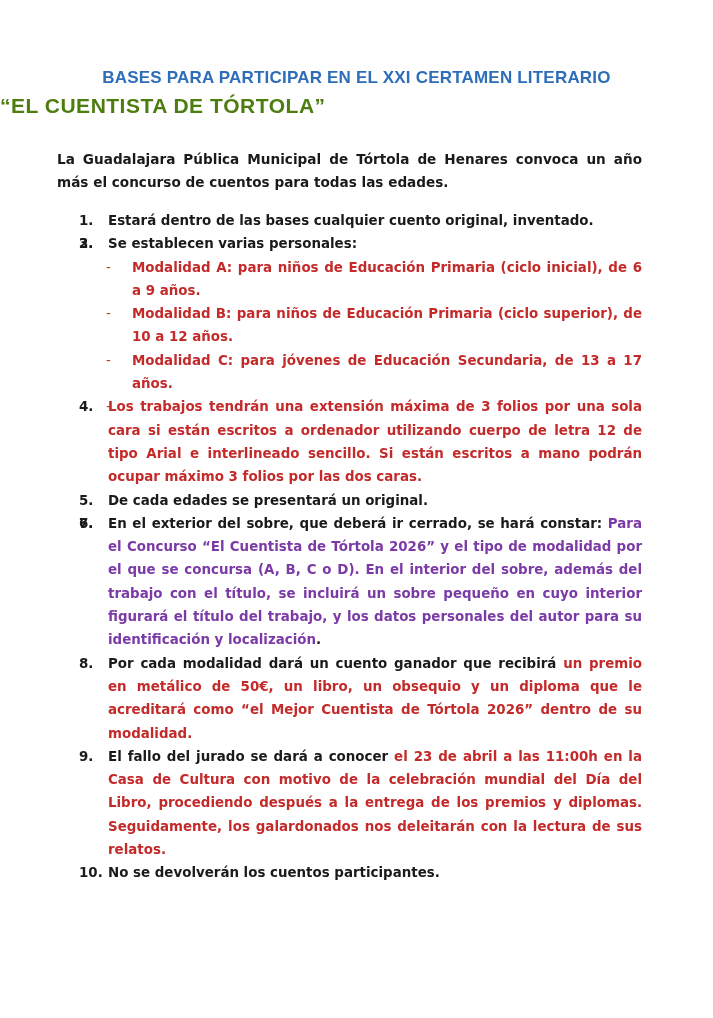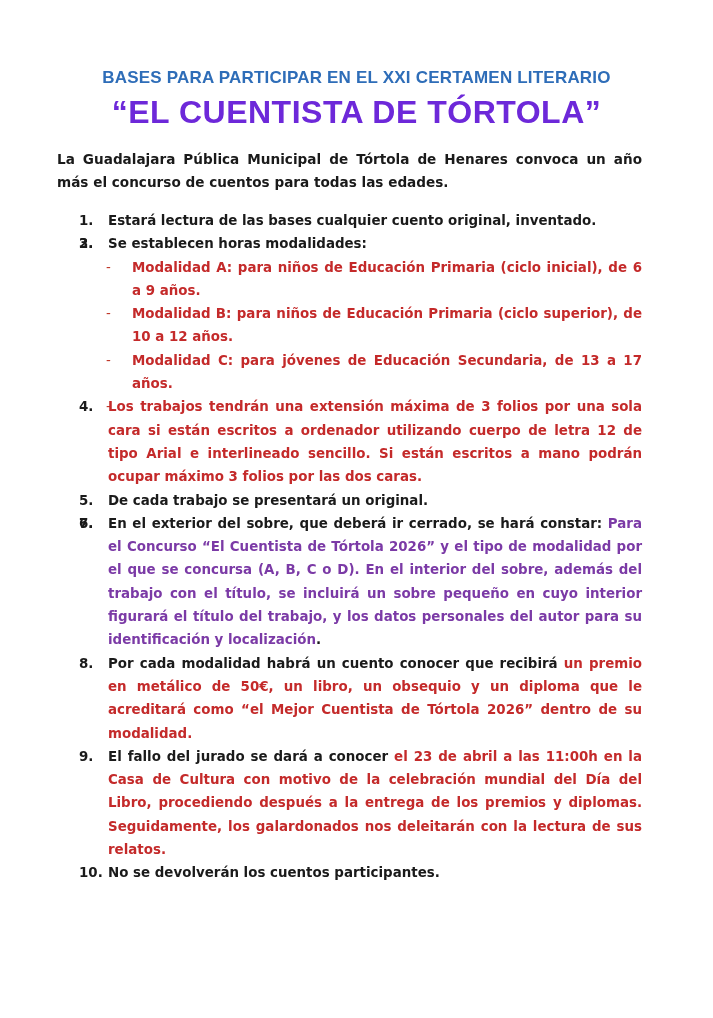--- a/index.html
+++ b/index.html
@@ -1,22 +1,22 @@
 <!DOCTYPE html>
 <html><head>
 <meta charset="utf-8">
 <style>
   html, body { margin: 0; padding: 0; background: #ffffff; }
   body { width: 713px; height: 1018px; overflow: hidden; position: relative;
          font-family: "Liberation Sans", "DejaVu Sans", sans-serif; color: #1a1a1a; }
   .page { position: absolute; left: 0; top: 12px; width: 597px; height: 1018px; }
   .h1 { position: absolute; left: 0; width: 713px; top: 56px; text-align: center;
         color: #2e6db8; font-weight: bold; font-size: 17px; letter-spacing: 0.2px; }
-  .h2 { position: absolute; left: 0; width: 713px; top: 82px; text-align: center;
-        color: #6d28d9; font-weight: bold; font-size: 32px; letter-spacing: 0.5px; }
+  .h2 { position: absolute; left: 0; width: 713px; top: 82px; text-align: left;
+        color: #4d7c0f; font-weight: bold; font-size: 21px; letter-spacing: 0.5px; }
   .intro { position: absolute; left: 57px; width: 585px; top: 136px;
            font-size: 15px; font-weight: bold; line-height: 23px; text-align: justify;
            font-family: "DejaVu Sans", sans-serif; font-size: 13.6px; }
   .list { position: absolute; left: 79px; width: 563px; top: 197px; }
   .item { position: relative; padding-left: 29px; font-weight: bold;
           font-family: "DejaVu Sans", sans-serif; font-size: 13.4px; line-height: 23.3px;
           text-align: justify; }
   .num { position: absolute; left: 0; top: 0; }
   .sub { position: relative; padding-left: 53px; margin-left: -29px; font-weight: bold;
          font-family: "DejaVu Sans", sans-serif; font-size: 13.4px; line-height: 23.3px; text-align: justify; }
@@ -31,28 +31,28 @@
 <body>
 
 <div class="page">
   <div class="h1">BASES PARA PARTICIPAR EN EL XXI CERTAMEN LITERARIO</div>
   <div class="h2">“EL CUENTISTA DE TÓRTOLA”</div>
   <div class="intro">La Guadalajara Pública Municipal de Tórtola de Henares convoca un año más el concurso de cuentos para todas las edades.</div>
 
   <div class="list">
     <div class="item">
       <span class="num">1.</span>
-      <span class="black">Estará lectura de las bases cualquier cuento original, inventado.</span>
+      <span class="black">Estará dentro de las bases cualquier cuento original, inventado.</span>
     </div>
     <div class="item">
       <span class="num">2.</span>
     </div>
     <div class="item">
       <span class="num">3.</span>
-      <span class="black">Se establecen horas modalidades:</span>
+      <span class="black">Se establecen varias personales:</span>
     </div>
     <div class="subitems">
       <div class="sub red">
         <span class="dash">-</span>
         <span>Modalidad A: para niños de Educación Primaria (ciclo inicial), de 6 a 9 años.</span>
       </div>
       <div class="sub red">
         <span class="dash">-</span>
         <span>Modalidad B: para niños de Educación Primaria (ciclo superior), de 10 a 12 años.</span>
       </div>
@@ -63,32 +63,32 @@
       <div class="sub red">
         <span class="dash">-</span>
       </div>
     </div>
     <div class="item">
       <span class="num">4.</span>
       <span class="red">Los trabajos tendrán una extensión máxima de 3 folios por una sola cara si están escritos a ordenador utilizando cuerpo de letra 12 de tipo Arial e interlineado sencillo. Si están escritos a mano podrán ocupar máximo 3 folios por las dos caras.</span>
     </div>
     <div class="item">
       <span class="num">5.</span>
-      <span class="black">De cada trabajo se presentará un original.</span>
+      <span class="black">De cada edades se presentará un original.</span>
     </div>
     <div class="item">
       <span class="num">6.</span>
     </div>
     <div class="item">
       <span class="num">7.</span>
       <span class="black">En el exterior del sobre, que deberá ir cerrado, se hará constar: </span><span class="purple">Para el Concurso “El Cuentista de Tórtola 2026” y el tipo de modalidad por el que se concursa (A, B, C o D). En el interior del sobre, además del trabajo con el título, se incluirá un sobre pequeño en cuyo interior figurará el título del trabajo, y los datos personales del autor para su identificación y localización</span><span class="black">.</span>
     </div>
     <div class="item">
       <span class="num">8.</span>
-      <span class="black">Por cada modalidad habrá un cuento conocer que recibirá </span><span class="red">un premio en metálico de 50€, un libro, un obsequio  y un diploma que le acreditará como “el Mejor Cuentista de Tórtola 2026” dentro de su modalidad.</span>
+      <span class="black">Por cada modalidad dará un cuento ganador que recibirá </span><span class="red">un premio en metálico de 50€, un libro, un obsequio  y un diploma que le acreditará como “el Mejor Cuentista de Tórtola 2026” dentro de su modalidad.</span>
     </div>
     <div class="item">
       <span class="num">9.</span>
       <span class="black">El fallo del jurado se dará a conocer </span><span class="red">el 23 de abril a las 11:00h en la Casa de Cultura con motivo de la celebración mundial del Día del Libro, procediendo después a la entrega de los premios y diplomas. Seguidamente, los galardonados nos deleitarán con la lectura de sus relatos.</span>
     </div>
     <div class="item last-left">
       <span class="num">10.</span>
       <span class="black">No se devolverán los cuentos participantes.</span>
     </div>
 

